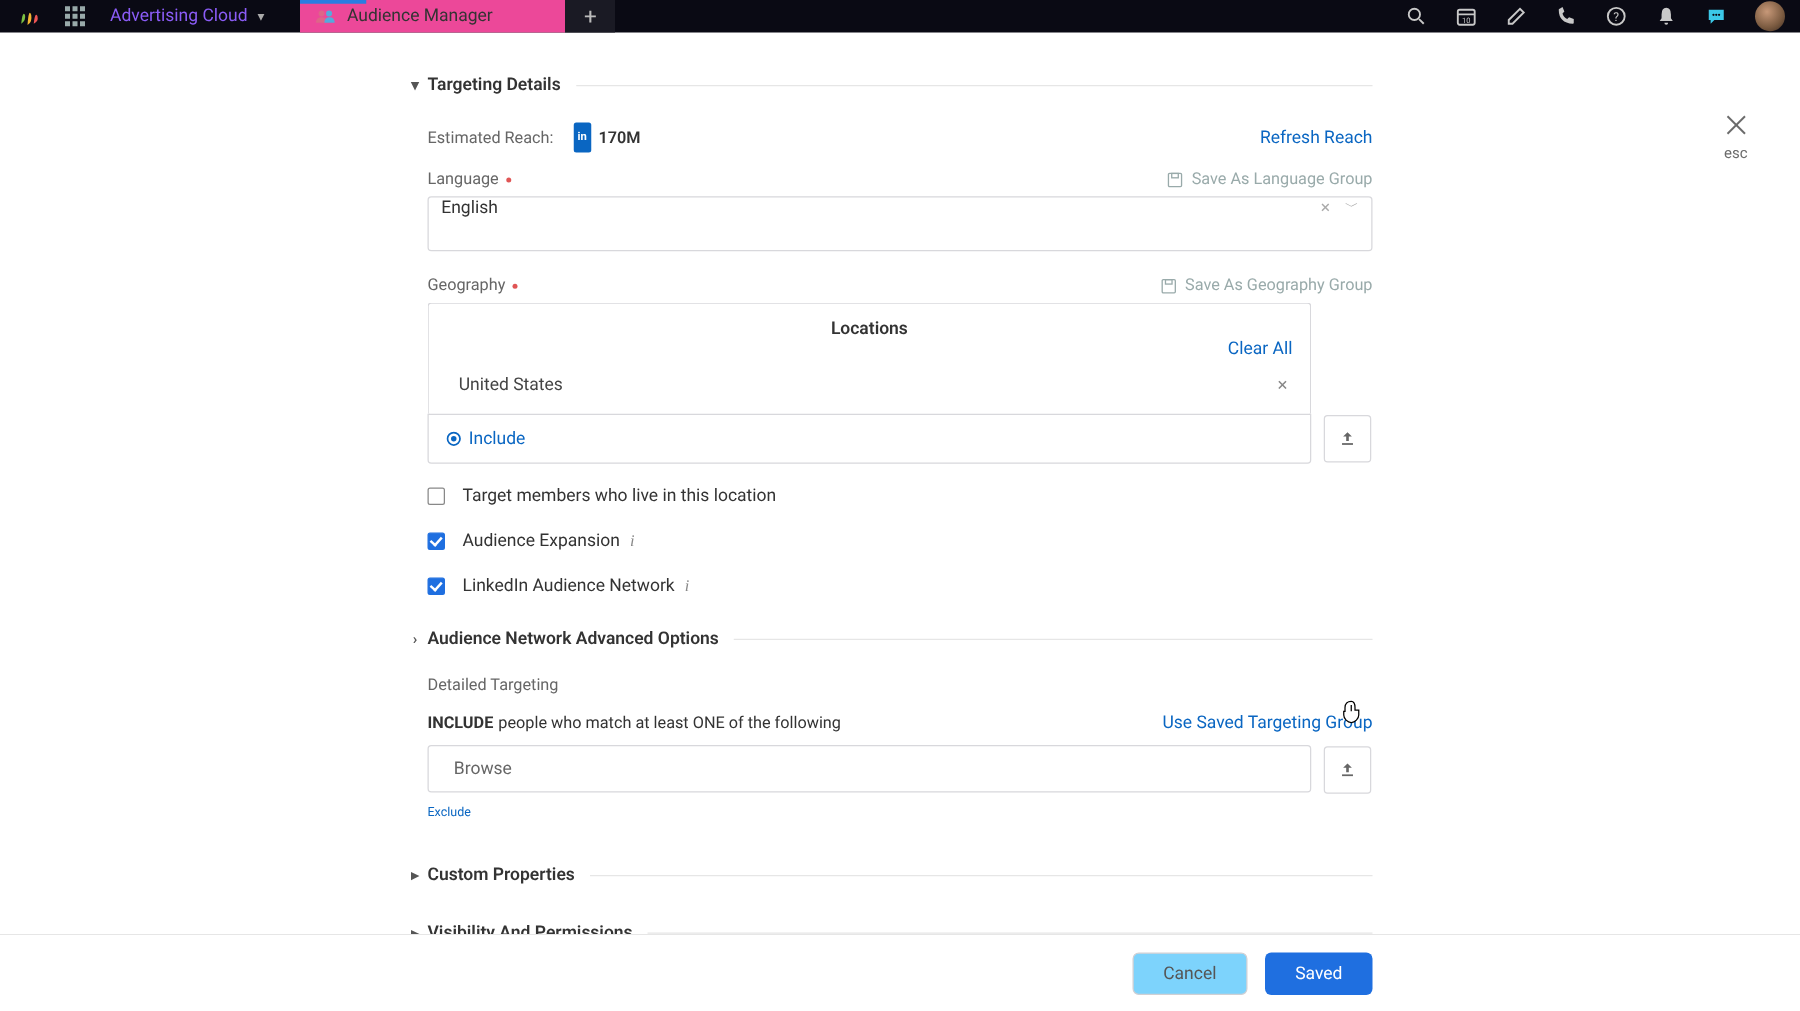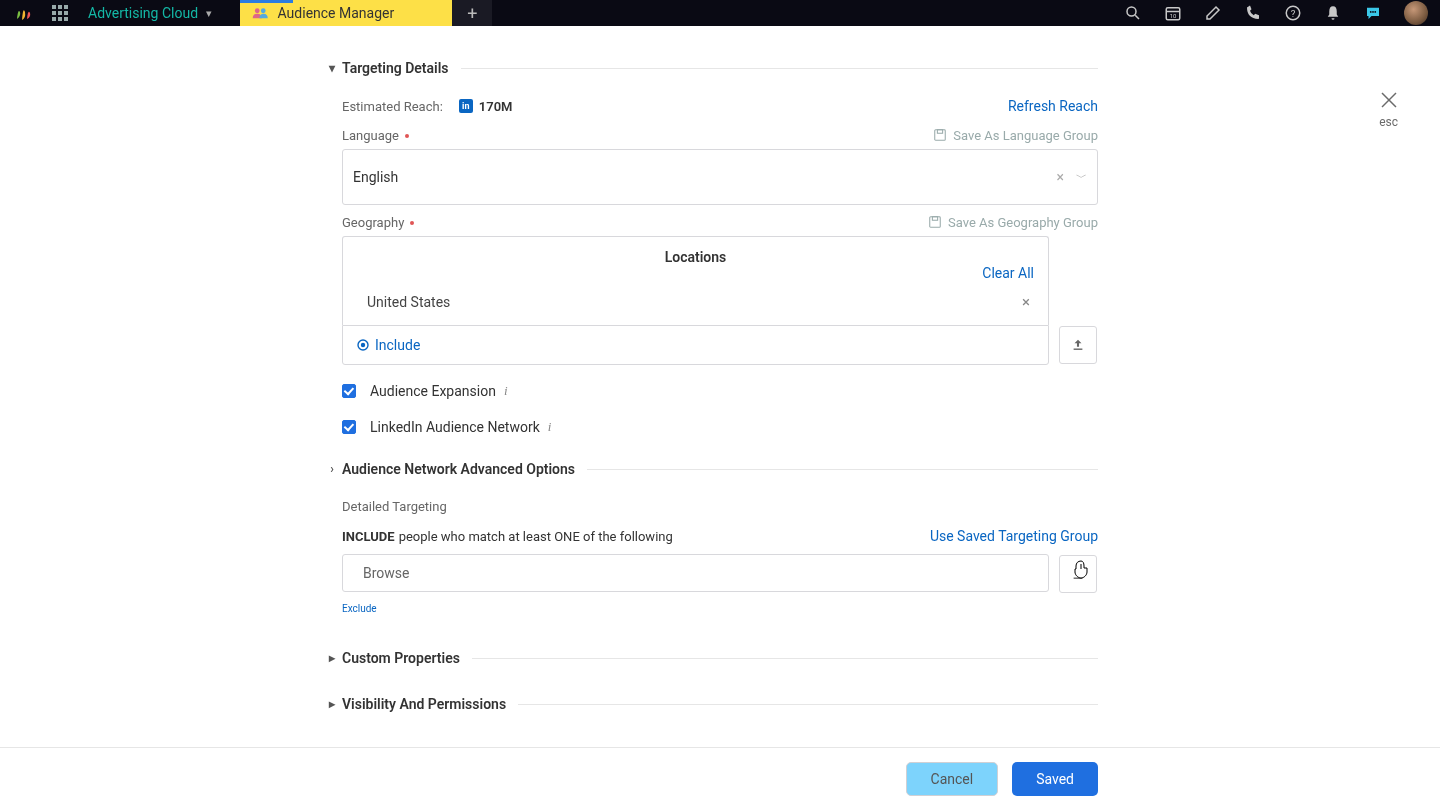--- a/index.html
+++ b/index.html
@@ -3,23 +3,23 @@
 <meta charset="utf-8">
 <style>
 * { box-sizing: border-box; margin: 0; padding: 0; font-family: -apple-system, BlinkMacSystemFont, "Segoe UI", Roboto, Helvetica, Arial, sans-serif; }
 body { background: #fff; width: 1440px; height: 809px; overflow: hidden; }
 
 
 .topbar { height: 26px; background: #0a0a14; display: flex; align-items: center; color: #d0d0d0; font-size: 13px; position: relative; }
 .logo { margin-left: 14px; display: flex; gap: 0; }
 .apps-icon { margin-left: 18px; width: 16px; height: 16px; display: flex; flex-wrap: wrap; gap: 2px; }
 .apps-icon div { width: 4px; height: 4px; background: #9aa; }
-.product-name { margin-left: 20px; color: #14b8a6; font-size: 14px; }
+.product-name { margin-left: 20px; color: #8b5cf6; font-size: 14px; }
 .chevron { margin-left: 8px; font-size: 11px; color: #aaa; }
-.tab { margin-left: 28px; height: 26px; background: #fde047; color: #333; display: flex; align-items: center; padding: 0 58px 0 12px; font-size: 14px; position: relative; }
+.tab { margin-left: 28px; height: 26px; background: #ec4899; color: #333; display: flex; align-items: center; padding: 0 58px 0 12px; font-size: 14px; position: relative; }
 .tab-icon { width: 18px; height: 14px; margin-right: 8px; }
 .tab-loading-bar { position: absolute; top: 0; left: 0; height: 3px; width: 53px; background: #2a7de1; }
 .tab-add { width: 40px; height: 26px; background: #1a1a24; color: #bbb; display: flex; align-items: center; justify-content: center; font-size: 18px; }
 .topbar-icons { position: absolute; right: 12px; top: 0; height: 26px; display: flex; align-items: center; gap: 22px; }
 .topbar-icons svg, .topbar-icons .ico { width: 18px; height: 18px; fill: #c8c8c8; color: #c8c8c8; }
 .avatar { width: 24px; height: 24px; border-radius: 50%; background: radial-gradient(circle at 40% 35%, #c79878 0%, #7a5a40 60%, #3a2a1f 100%); }
 
 
 .content { position: relative; padding-top: 34px; width: 100%; }
 .form-column { width: 756px; margin-left: 342px; }
@@ -30,32 +30,32 @@
 .close-panel .esc { font-size: 12px; margin-top: 2px; }
 
 
 .section-header { display: flex; align-items: center; font-size: 14px; font-weight: 600; color: #333; margin-bottom: 22px; }
 .section-header .arrow { width: 20px; font-size: 12px; color: #555; display: flex; justify-content: center;}
 .section-line { flex: 1; height: 1px; background: #e6e6e6; margin-left: 12px; }
 
 
 .est-reach-row { display:flex; align-items:center; margin-bottom: 14px; font-size: 13px; }
 .est-reach-label { color: #666; }
-.linkedin-badge { margin-left: 16px; width: 14px; height: 14px; background: #0a66c2; color: #fff; font-size: 9px; font-weight: 700; display: flex; align-items: center; justify-content: center; border-radius: 2px; }
+.linkedin-badge { margin-left: 16px; width: 14px; height: 24px; background: #0a66c2; color: #fff; font-size: 9px; font-weight: 700; display: flex; align-items: center; justify-content: center; border-radius: 2px; }
 .reach-val { margin-left: 6px; font-weight: 600; color: #333; font-size: 13px; }
 .refresh-link { margin-left: auto; color: #0a66c2; font-size: 14px; cursor: pointer; }
 
 
 .field-label { font-size: 13px; color: #666; margin-bottom: 6px; display:flex; align-items:center; }
 .req-dot { width: 4px; height: 4px; background: #e05555; border-radius: 50%; margin-left: 6px; }
-.save-group { margin-left:auto; color:#9aa; font-size:13px; display:flex; align-items:flex-start; gap:6px; cursor:not-allowed; }
+.save-group { margin-left:auto; color:#9aa; font-size:13px; display:flex; align-items:flex-end; gap:6px; cursor:not-allowed; }
 .save-group svg { width:14px; height:14px; stroke:#9aa; fill:none; }
 
 
-.lang-input { border: 1px solid #d8d8dc; border-radius: 3px; height: 56px; display: flex; align-items: center; padding: 0 10px; font-size: 14px; color: #333; margin-bottom: 10px; }
+.lang-input { border: 1px solid #d8d8dc; border-radius: 3px; height: 44px; display: flex; padding: 0 10px; font-size: 14px; color: #333; margin-bottom: 20px; }
 .lang-input .clear-x { margin-left:auto; color:#aaa; cursor:pointer; font-size:14px; }
 .lang-input .chev { margin-left:12px; color:#aaa; font-size:11px; }
 
 
 .geo-block { margin-bottom: 18px; }
 .locations-box { border: 1px solid #d8d8dc; border-bottom: none; padding: 12px 14px 10px; width: 707px; border-radius: 3px 3px 0 0; }
 .locations-title-row { display:flex; align-items:center; font-size:14px; font-weight:600; color:#333; margin-bottom: 8px; flex-direction: column; }
 .clear-all { margin-left:auto; color:#0a66c2; font-weight:400; cursor:pointer; font-size:14px; }
 .location-item { display:flex; align-items:center; font-size:14px; color:#444; padding: 4px 0 4px 10px; }
 .location-item .x { margin-left:auto; color:#888; cursor:pointer; font-size:15px; padding-right: 4px;}
@@ -241,20 +241,24 @@
         <div class="upload-btn">
           <svg viewBox="0 0 16 16">
               <path d="M8 2 L12 6 L9.2 6 L9.2 10 L6.8 10 L6.8 6 L4 6 Z"></path>
               <rect x="3" y="12" width="10" height="1.6"></rect>
             </svg>
         </div>
       </div>
     </div>
 
     <div class="check-row">
+      <span class="check"></span>
+      <span>Target members who live in this location</span>
+    </div>
+    <div class="check-row">
       <span class="check checked"></span>
       <span>Audience Expansion</span>
       <span class="info-i">i</span>
     </div>
     <div class="check-row" style="margin-bottom:26px;">
       <span class="check checked"></span>
       <span>LinkedIn Audience Network</span>
       <span class="info-i">i</span>
     </div>
 

